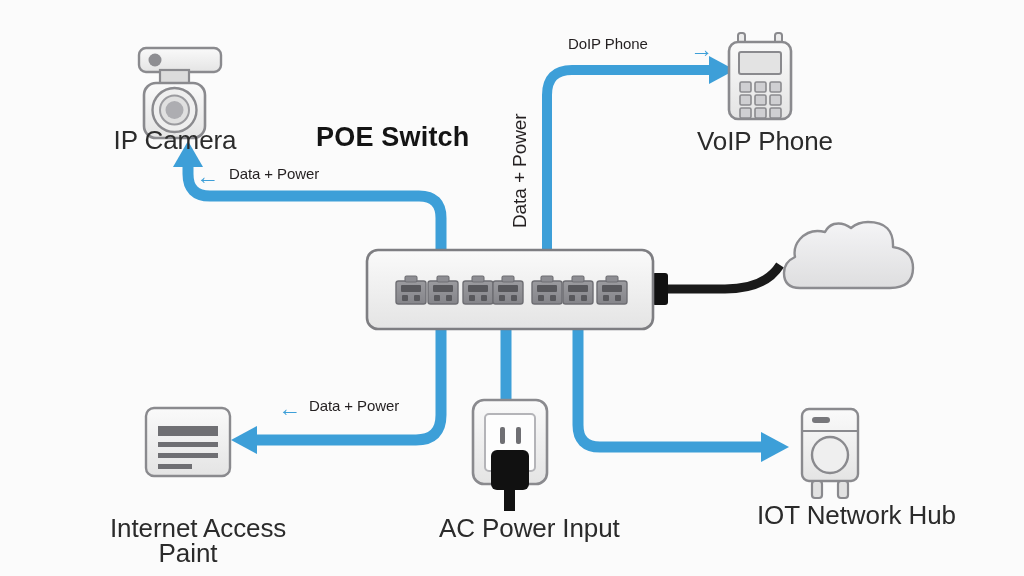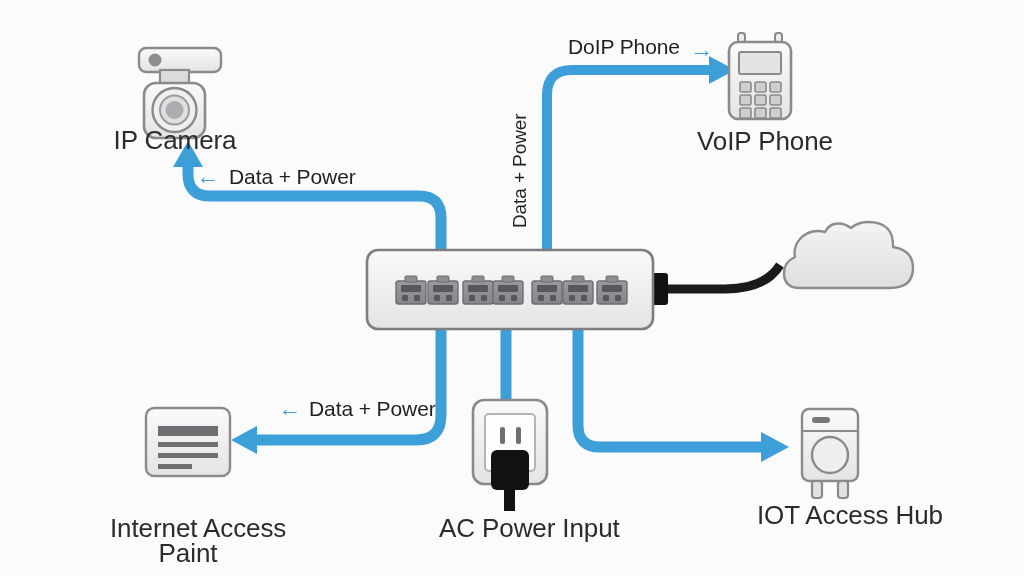--- a/index.html
+++ b/index.html
@@ -27,21 +27,21 @@
     color: #231f20;
     white-space: nowrap;
     letter-spacing: -0.1px;
   }
   .node-label {
     font-size: 26px;
     color: #2b2b2b;
     text-align: center;
   }
   .flow-label {
-    font-size: 21px;
+    font-size: 15px;
     color: #231f20;
   }
   .title-label {
     font-size: 27px;
     font-weight: bold;
     color: #141414;
     letter-spacing: 0.2px;
   }
   .vert-label {
     font-size: 19px;
@@ -237,20 +237,21 @@
       <line x1="802" y1="431" x2="858" y2="431" stroke="#8a8a8e" stroke-width="2.2"></line>
       <rect x="812" y="417" width="18" height="6" rx="3" fill="#77777b"></rect>
       <circle cx="830" cy="455" r="18" fill="#efefef" stroke="#8a8a8e" stroke-width="2.4"></circle>
       <rect x="812" y="481" width="10" height="17" rx="3" fill="#e2e2e2" stroke="#8a8a8e" stroke-width="2.2"></rect>
       <rect x="838" y="481" width="10" height="17" rx="3" fill="#e2e2e2" stroke="#8a8a8e" stroke-width="2.2"></rect>
     </g>
   </svg>
 
   <div class="lbl node-label" style="left:104px; top:125px; width:142px;">IP Camera</div>
 
+  <div class="lbl title-label" style="left:316px; top:122px;">POE Switch</div>
 
   <div class="lbl flow-label" style="left:568px; top:35px;">DoIP Phone</div>
   <div class="arrow-glyph" style="left:690px; top:38px;">→</div>
 
   <div class="lbl node-label" style="left:694px; top:126px; width:142px;">VoIP Phone</div>
 
   <div class="arrow-glyph" style="left:196px; top:165px;">←</div>
   <div class="lbl flow-label" style="left:229px; top:165px;">Data + Power</div>
 
   <div class="lbl vert-label" style="left:509px; top:228px;">Data + Power</div>
@@ -258,15 +259,15 @@
 
   <div class="arrow-glyph" style="left:278px; top:397px;">←</div>
   <div class="lbl flow-label" style="left:309px; top:397px;">Data + Power</div>
 
 
   <div class="lbl node-label" style="left:110px; top:513px; width:156px;">Internet Access</div>
   <div class="lbl node-label" style="left:439px; top:513px; width:142px;">AC Power Input</div>
 
   <div class="lbl node-label" style="left:110px; top:538px; width:156px;">Paint</div>
 
-  <div class="lbl node-label" style="left:757px; top:500px; width:150px;">IOT Access Hub</div>
+  <div class="lbl node-label" style="left:757px; top:500px; width:150px;">IOT Network Hub</div>
 
 </div>
 
 </body></html>

